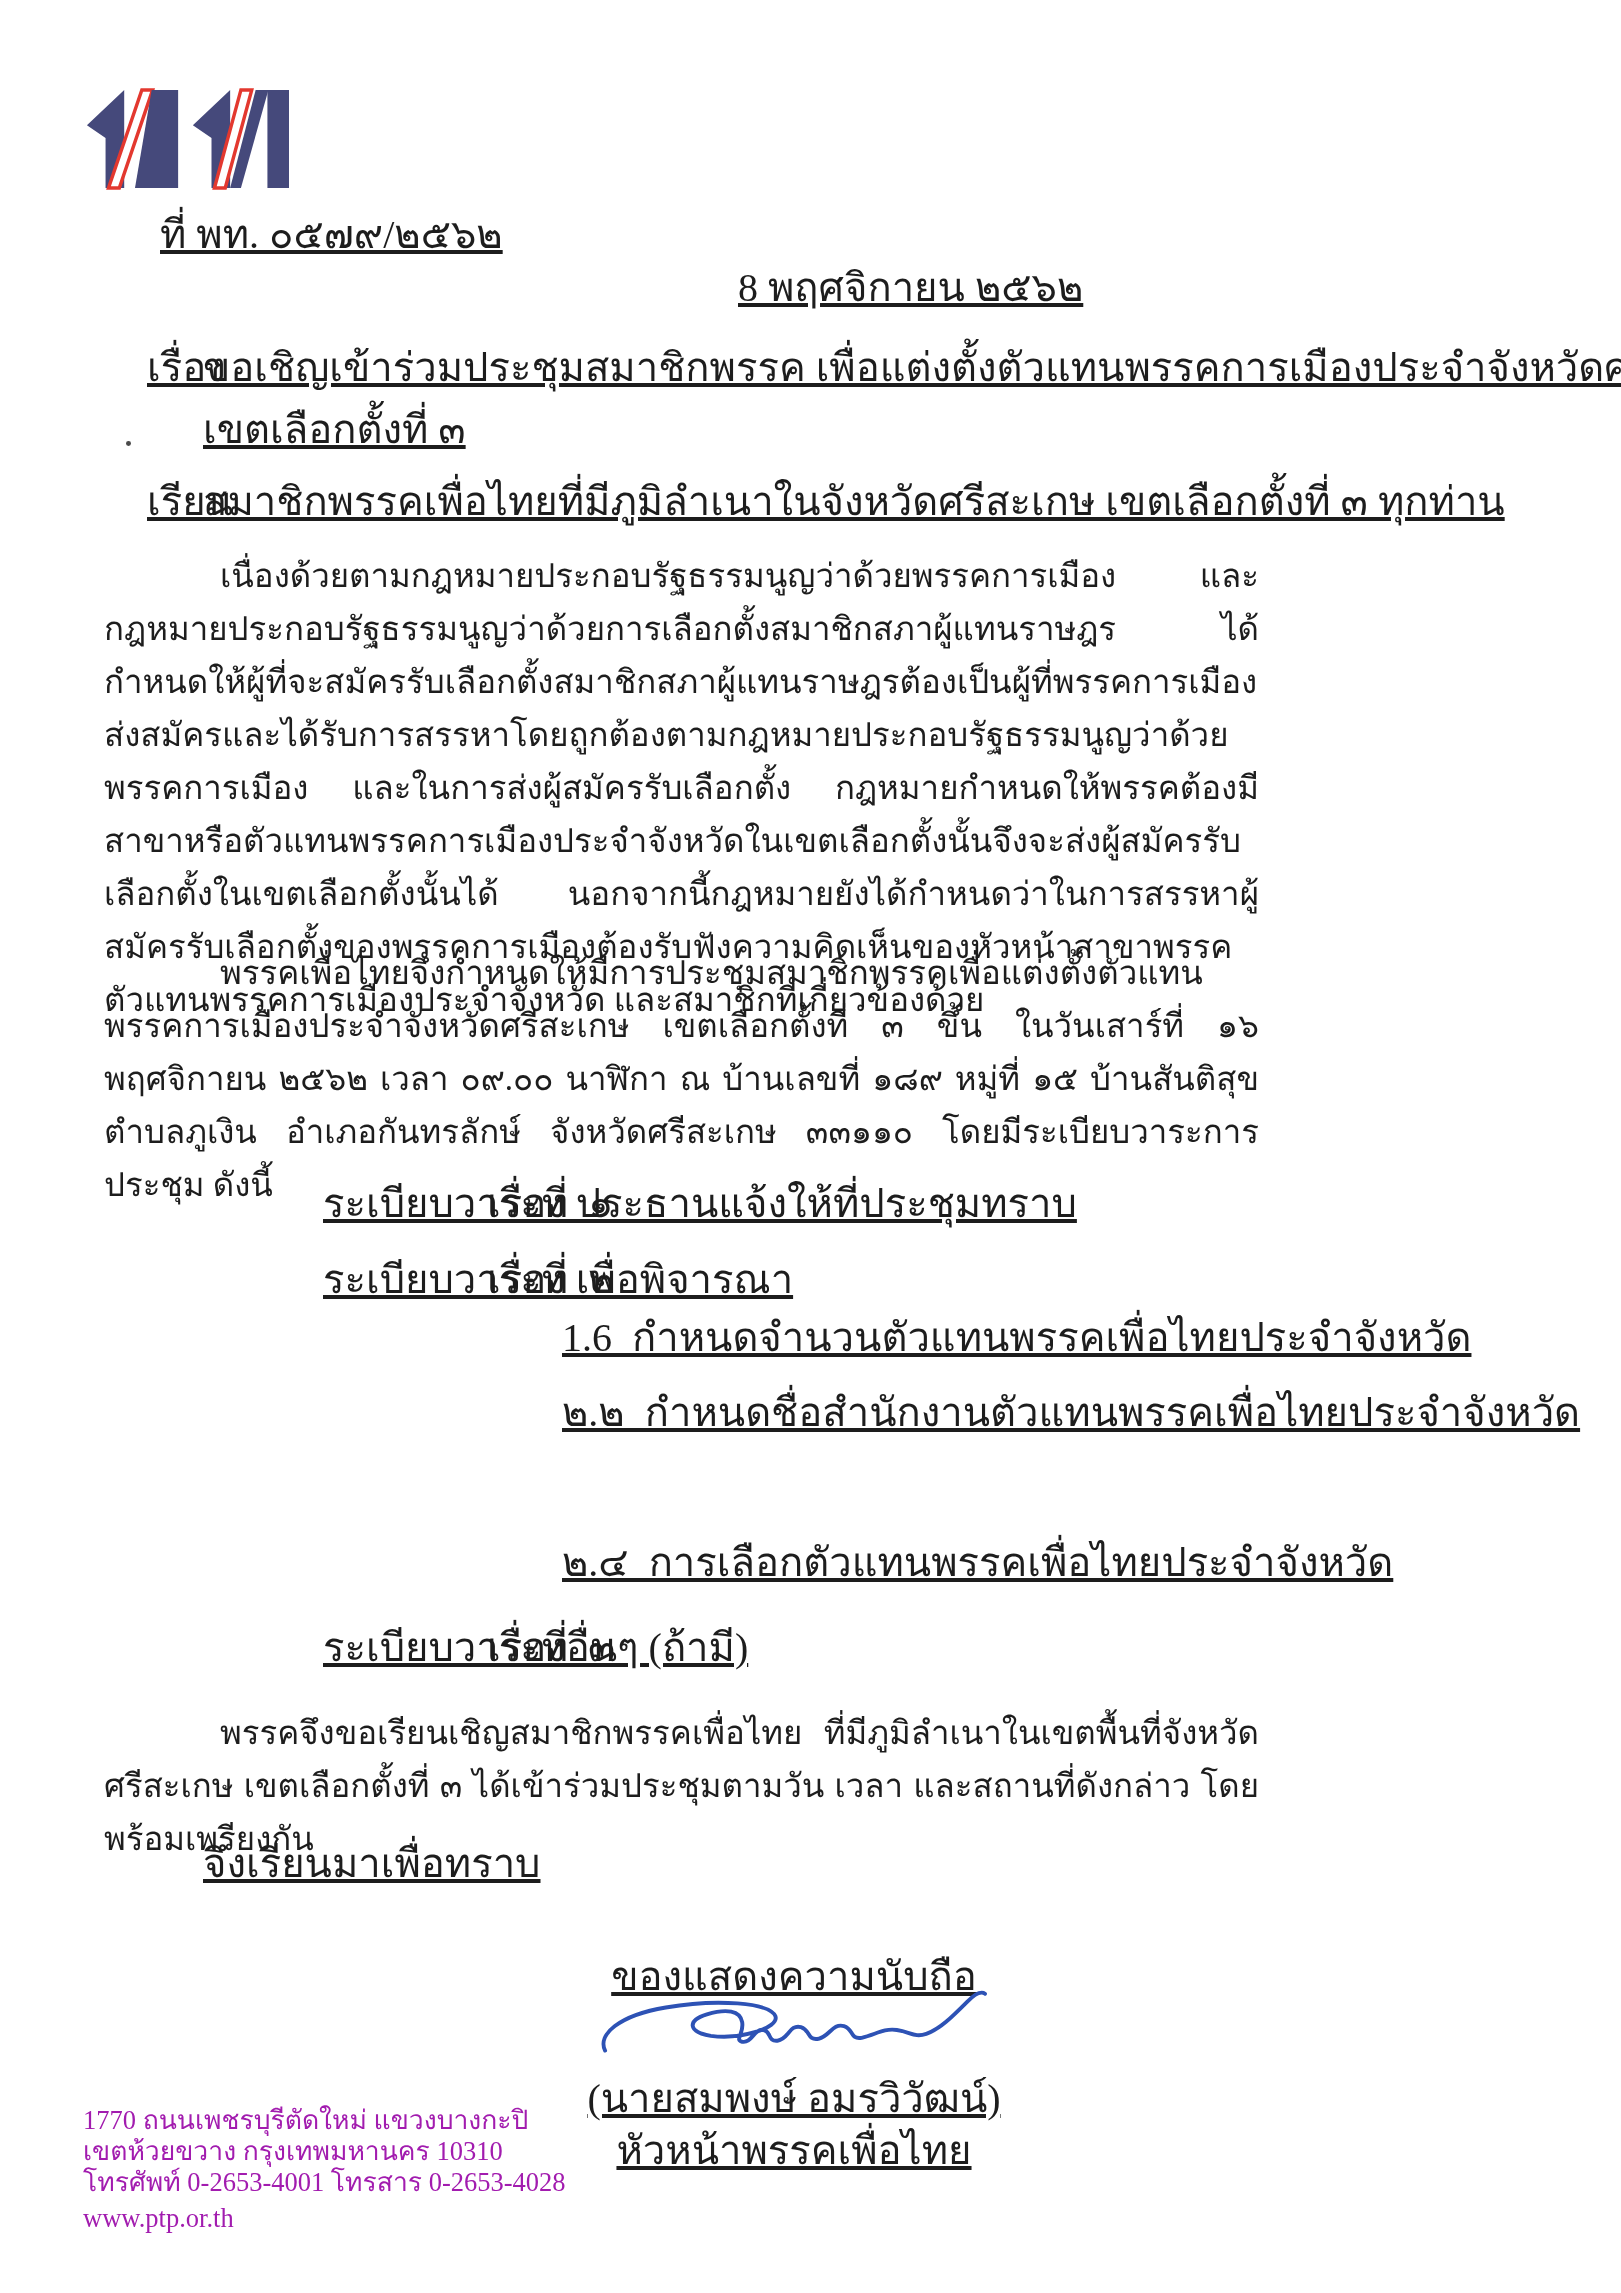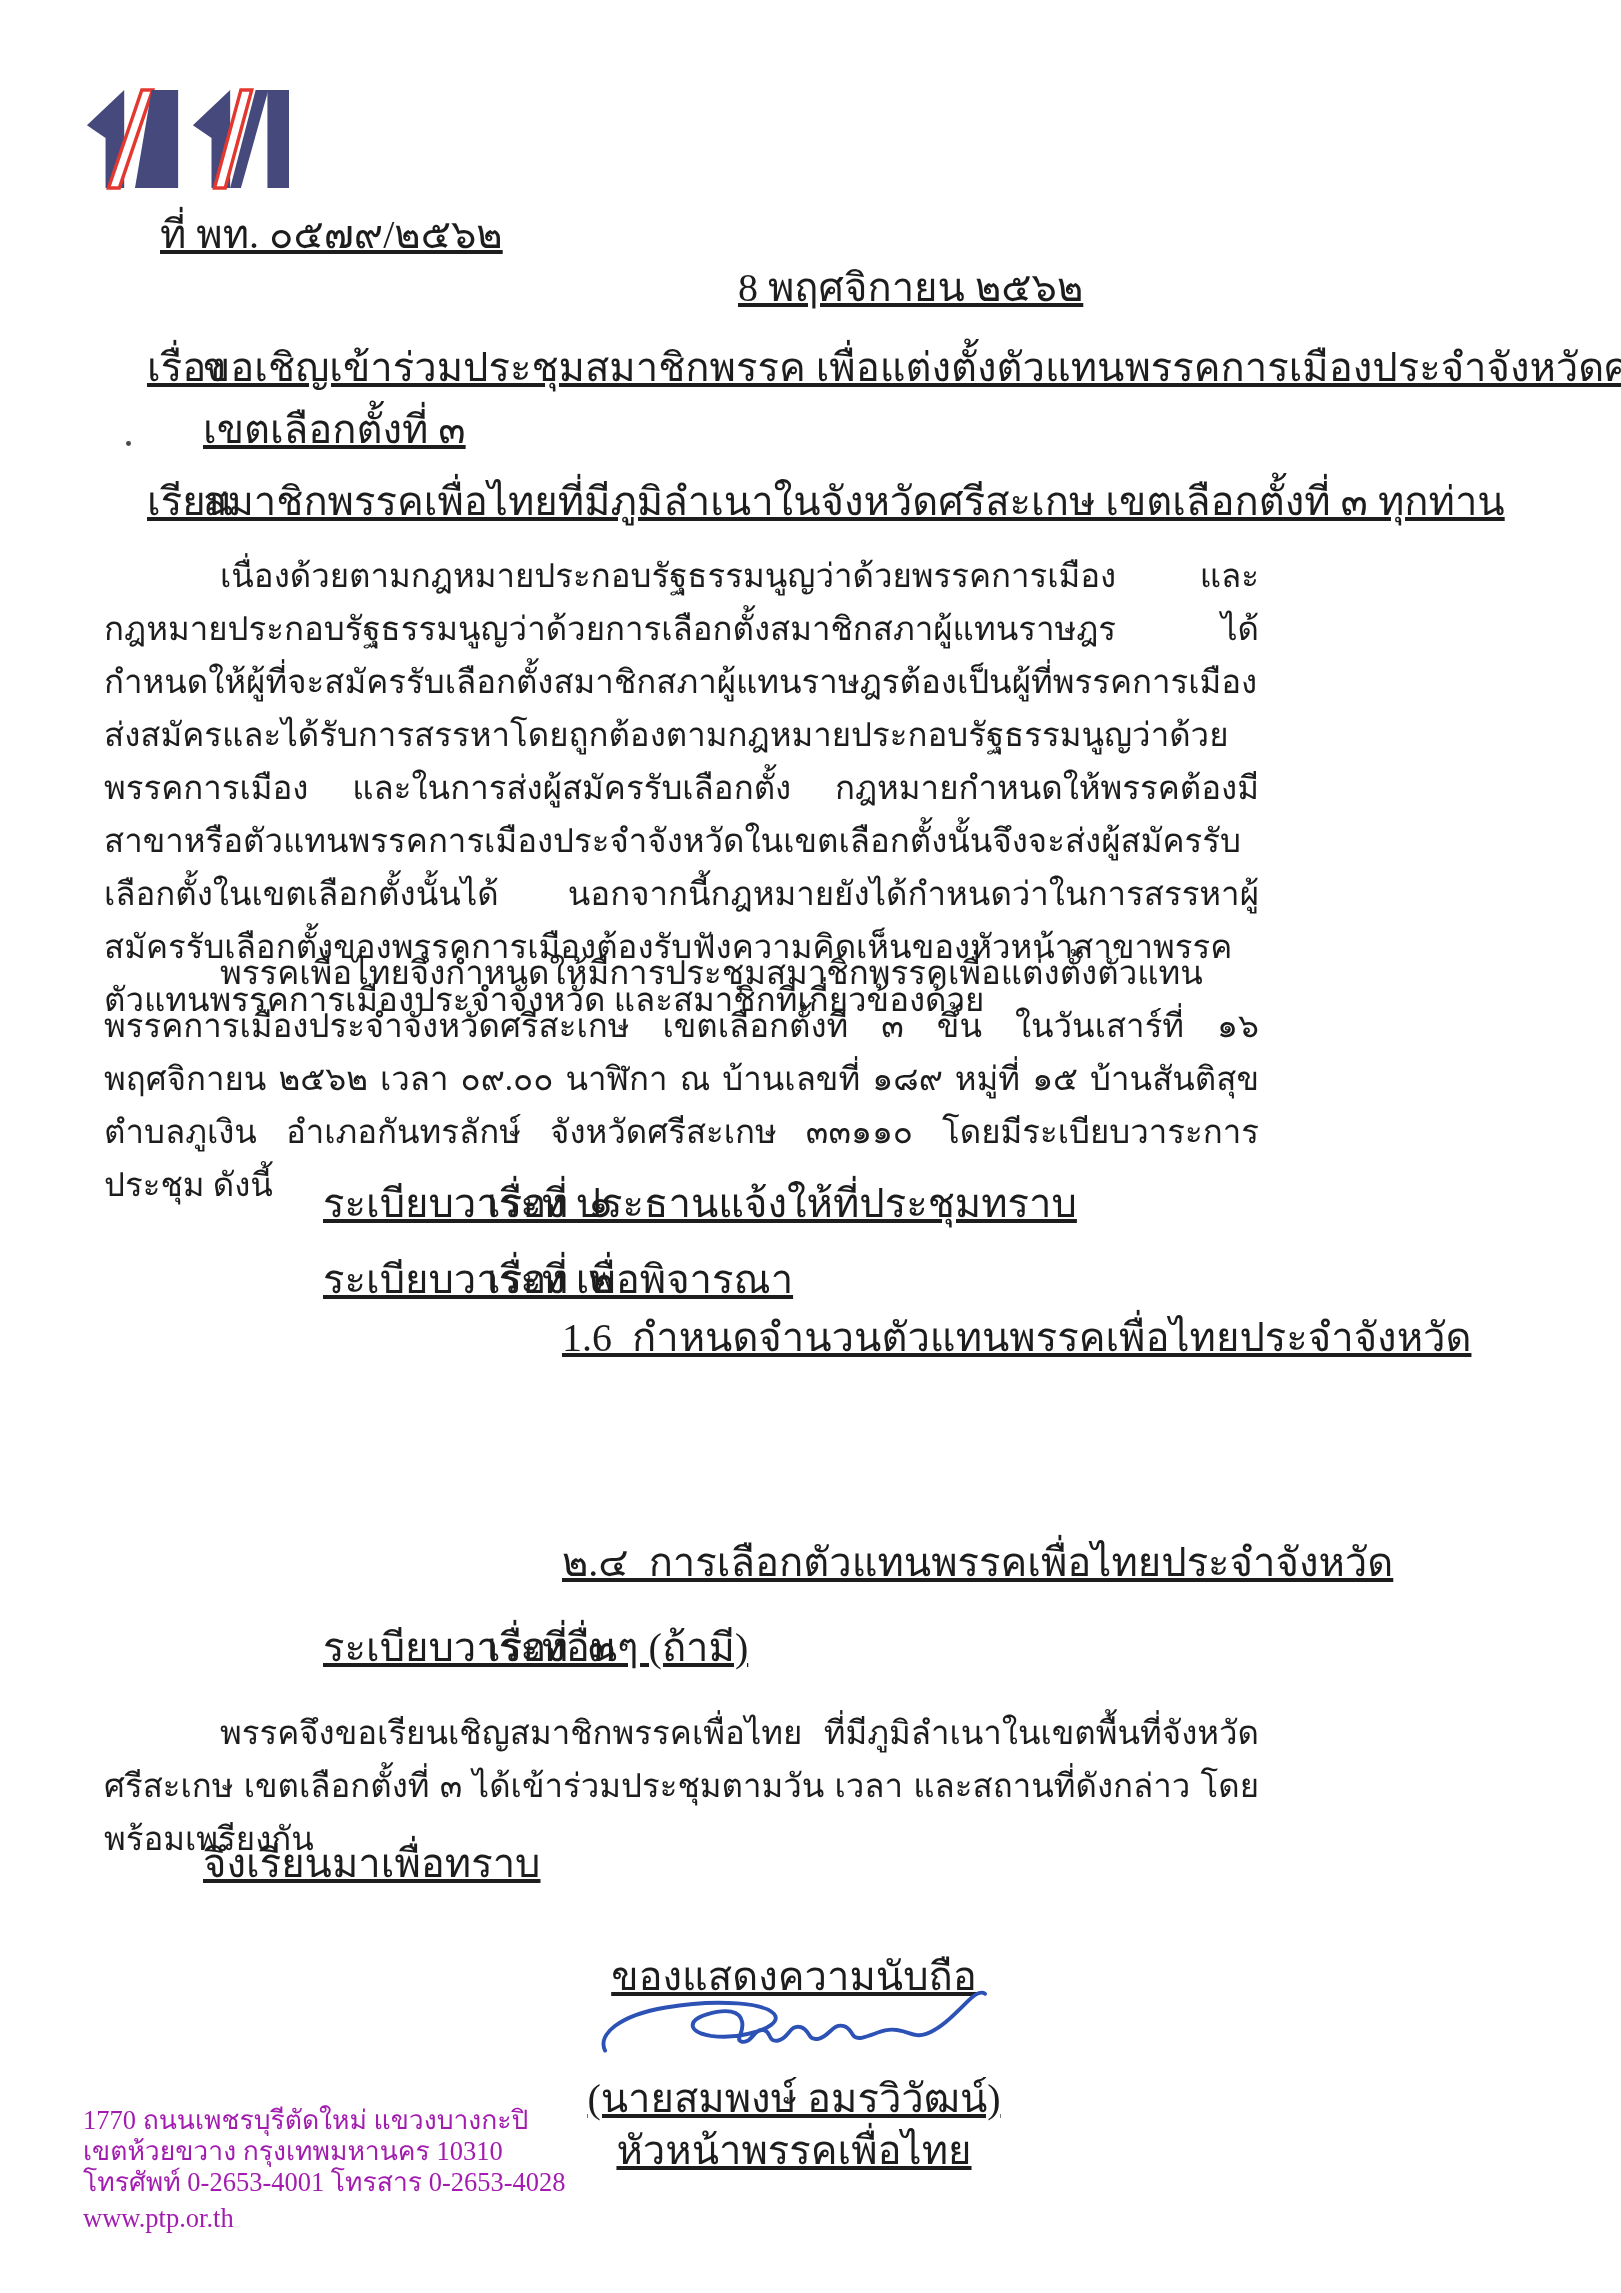--- a/index.html
+++ b/index.html
@@ -61,20 +61,21 @@
 
   <div class="abs para" style="left:104px;top:947px;">พรรคเพื่อไทยจึงกำหนดให้มีการประชุมสมาชิกพรรคเพื่อแต่งตั้งตัวแทนพรรคการเมืองประจำจังหวัดศรีสะเกษ เขตเลือกตั้งที่ ๓ ขึ้น ในวันเสาร์ที่ ๑๖ พฤศจิกายน ๒๕๖๒ เวลา ๐๙.๐๐ นาฬิกา ณ บ้านเลขที่ ๑๘๙ หมู่ที่ ๑๕ บ้านสันติสุข ตำบลภูเงิน อำเภอกันทรลักษ์ จังหวัดศรีสะเกษ ๓๓๑๑๐ โดยมีระเบียบวาระการประชุม ดังนี้</div>
 
   <div class="abs t pre" style="left:323px;top:1179px;">ระเบียบวาระที่  ๑</div>
   <div class="abs t" style="left:487px;top:1179px;">เรื่อง ประธานแจ้งให้ที่ประชุมทราบ</div>
 
   <div class="abs t pre" style="left:323px;top:1255px;">ระเบียบวาระที่  ๒</div>
   <div class="abs t" style="left:487px;top:1255px;">เรื่อง เพื่อพิจารณา</div>
 
   <div class="abs t pre" style="left:562px;top:1313px;">1.6  กำหนดจำนวนตัวแทนพรรคเพื่อไทยประจำจังหวัด</div>
+  <div class="abs t pre" style="left:562px;top:1388px;">๒.๒  กำหนดชื่อสำนักงานตัวแทนพรรคเพื่อไทยประจำจังหวัด</div>
   <div class="abs t pre" style="left:562px;top:1538px;">๒.๔  การเลือกตัวแทนพรรคเพื่อไทยประจำจังหวัด</div>
 
   <div class="abs t pre" style="left:323px;top:1623px;">ระเบียบวาระที่  ๓</div>
   <div class="abs t" style="left:487px;top:1623px;">เรื่องอื่นๆ (ถ้ามี)</div>
 
   <div class="abs para" style="left:104px;top:1707px;">พรรคจึงขอเรียนเชิญสมาชิกพรรคเพื่อไทย ที่มีภูมิลำเนาในเขตพื้นที่จังหวัดศรีสะเกษ เขตเลือกตั้งที่ ๓ ได้เข้าร่วมประชุมตามวัน เวลา และสถานที่ดังกล่าว โดยพร้อมเพรียงกัน</div>
 
   <div class="abs t" style="left:203px;top:1839px;">จึงเรียนมาเพื่อทราบ</div>
 
   <div class="abs t center" style="left:549px;top:1952px;width:490px;">ของแสดงความนับถือ</div>

